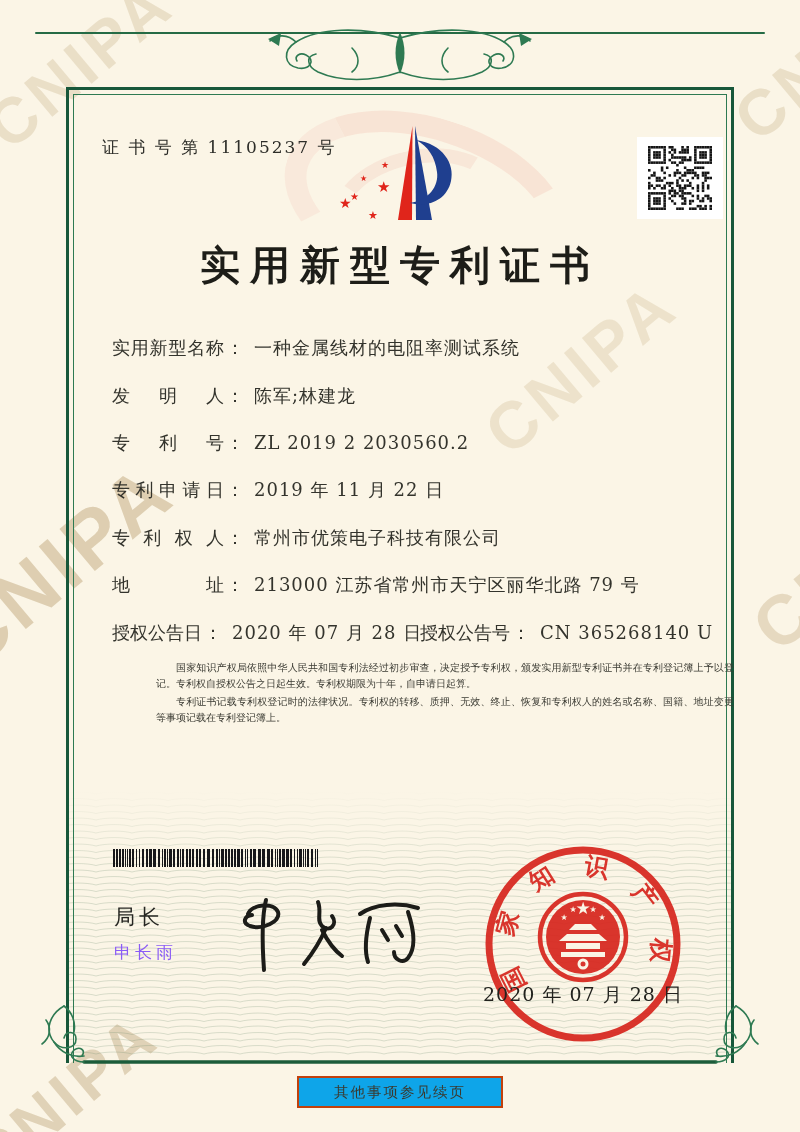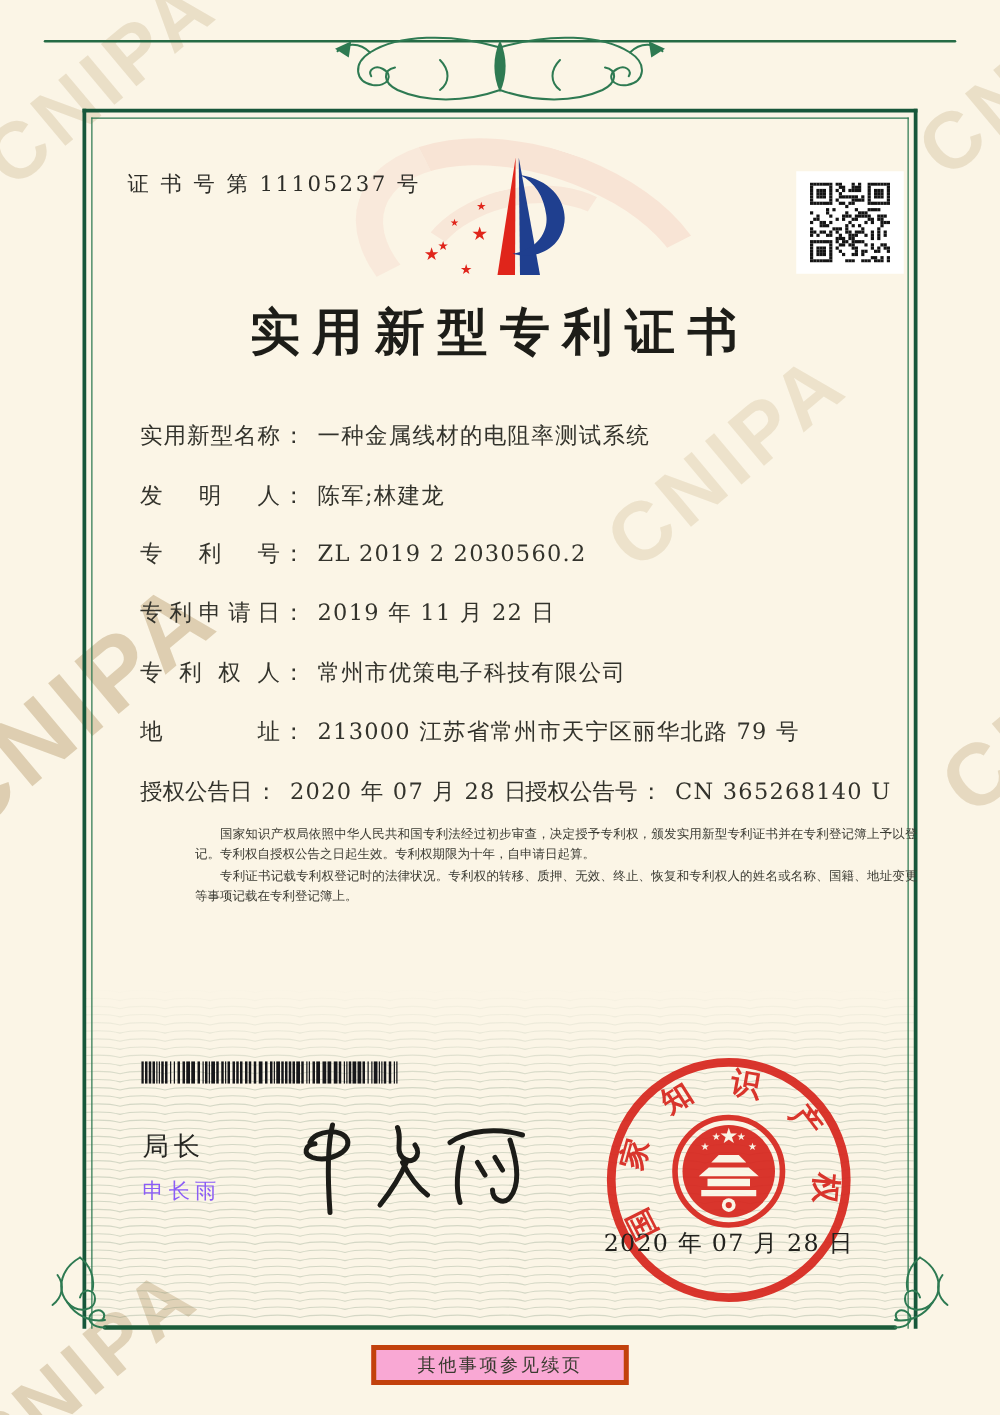--- a/index.html
+++ b/index.html
@@ -73,22 +73,22 @@
 
   
   .seal{position:absolute;left:483px;top:844px;width:200px;height:200px;}
   .seal svg{position:absolute;left:0;top:0;opacity:.92;}
   .seal-date{position:absolute;left:0;top:138px;width:170px;text-align:center;
       font-size:19px;color:#22221e;letter-spacing:1px;white-space:nowrap;}
 
   
   .page-num{position:absolute;left:0;top:1031px;width:100%;text-align:center;
       font-size:13px;letter-spacing:1px;color:#44443a;}
-  .cont-note{position:absolute;left:297px;top:1076px;width:206px;height:32px;background:#f9a8d4;
-      border:4px solid #c2410c;box-sizing:border-box;display:flex;align-items:center;justify-content:center;
+  .cont-note{position:absolute;left:297px;top:1076px;width:206px;height:32px;background:#0ea5e9;
+      border:2px solid #c2410c;box-sizing:border-box;display:flex;align-items:center;justify-content:center;
       font-size:14.5px;letter-spacing:2px;color:#3a3a30;}
 </style>
 </head>
 <body>
 
 <div class="page">
 
   <span class="wm" style="left:-30px;top:28px;font-size:64px;">CNIPA</span>
   <span class="wm" style="left:718px;top:20px;font-size:64px;">CNIPA</span>
   <span class="wm" style="left:468px;top:330px;font-size:66px;color:rgba(196,172,128,.26);">CNIPA</span>

